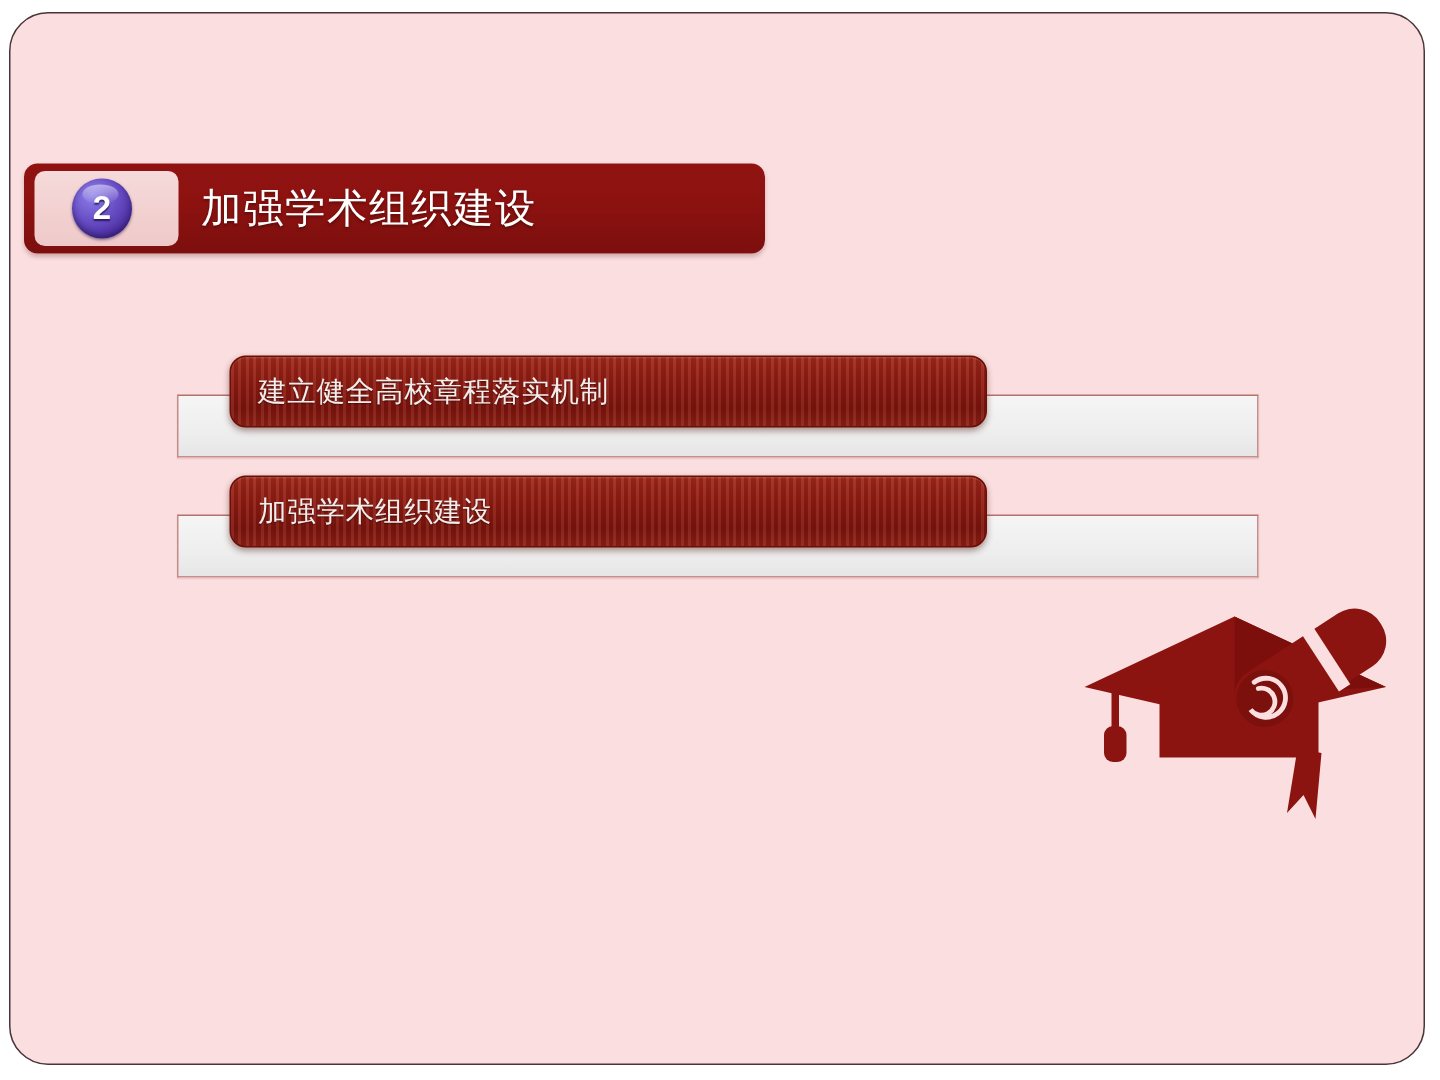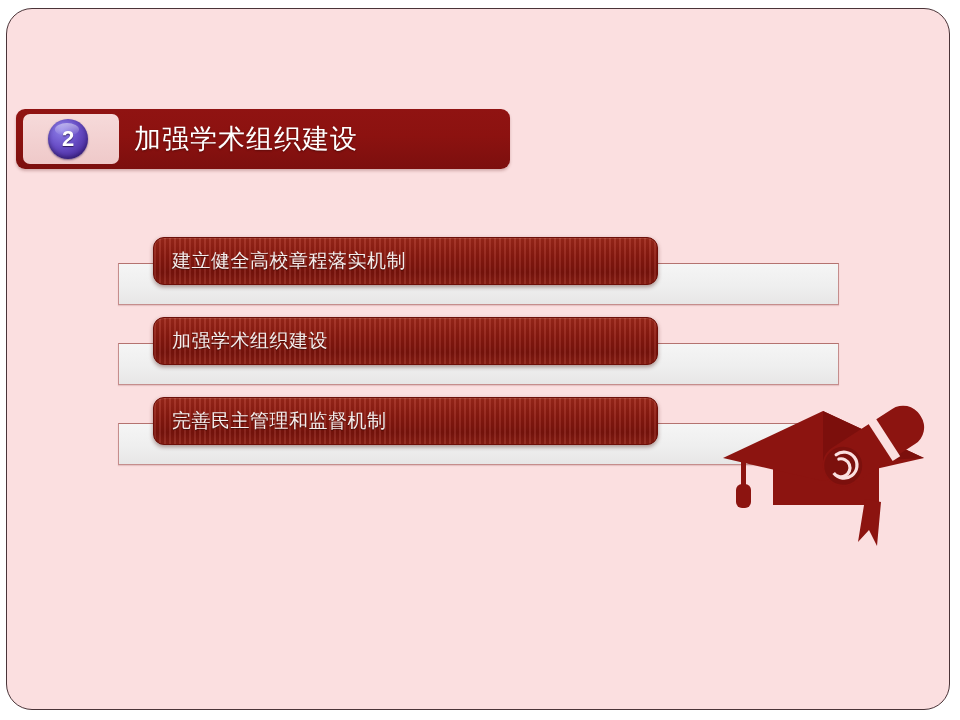--- a/index.html
+++ b/index.html
@@ -182,26 +182,20 @@
       </div>
     </div>
 
     <div class="row row-2">
       <div class="row-panel"></div>
       <div class="row-bar">
         <span class="row-bar-label">加强学术组织建设</span>
       </div>
     </div>
 
-    <div class="row row-3">
-      <div class="row-panel"></div>
-      <div class="row-bar">
-        <span class="row-bar-label">完善民主管理和监督机制</span>
-      </div>
-    </div>
 
   </div>
 
   <div class="gradcap">
     <svg width="218" height="160" viewBox="0 0 218 160">
 
       <path d="M54 55 L160 55 L160 104 L54 104 Z" fill="#8c1410"></path>
       <path d="M54 55 Q107 42 160 55 L160 60 Q107 48 54 60 Z" fill="#fbdfe0"></path>
 
       <path d="M104 10 L205 57 L104 80 L4 57 Z" fill="#8c1410"></path>

